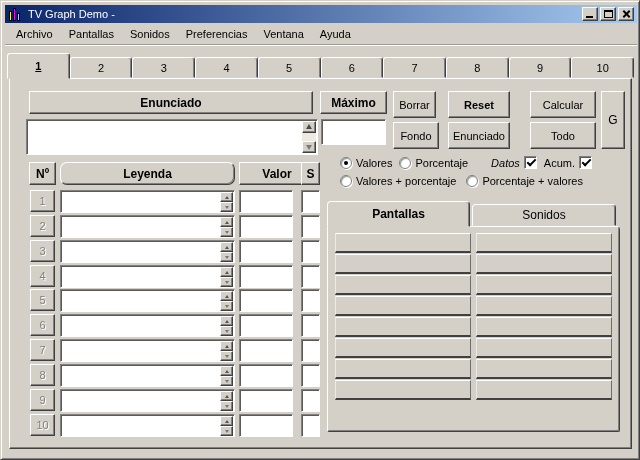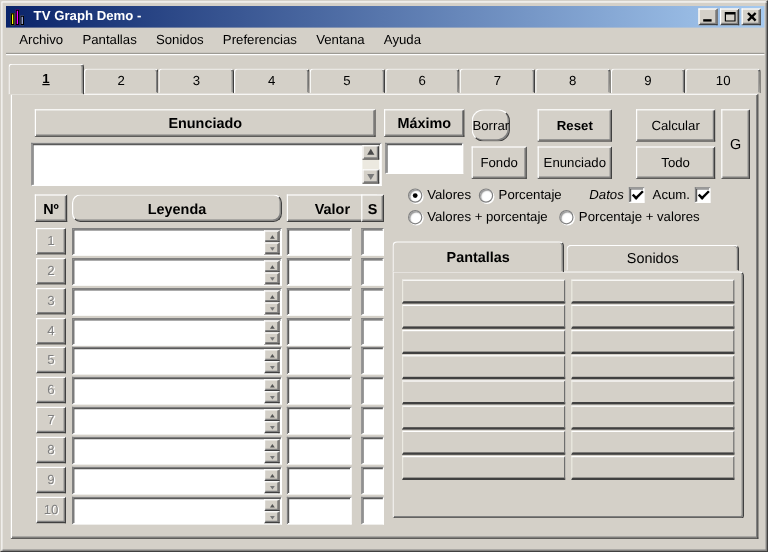--- a/index.html
+++ b/index.html
@@ -10,21 +10,21 @@
     box-shadow:inset 1px 1px 0 #fff,inset -1px -1px 0 #808080;}
   
   .titlebar{position:absolute;left:4px;top:4px;width:632px;height:18px;
     background:linear-gradient(to right,#0a246a,#a6caf0);
     display:flex;align-items:center;padding:0 3px;}
   .app-icon{width:15px;height:14px;display:flex;align-items:flex-end;gap:1px;padding-left:1px;}
   .app-icon i{display:block;width:3px;border:1px solid #000;}
   .app-icon .b1{height:10px;background:#ffff00;}
   .app-icon .b2{height:13px;background:#ff00ff;}
   .app-icon .b3{height:8px;background:#b8c8ff;}
-  .title-text{color:#fff;font-size:11px;font-weight:bold;margin-left:5px;flex:1;white-space:nowrap;}
+  .title-text{color:#fff;font-size:11px;font-weight:normal;margin-left:5px;flex:1;white-space:nowrap;}
   .winbtn{width:16px;height:14px;background:#d4d0c8;border:1px solid;
     border-color:#fff #404040 #404040 #fff;box-shadow:inset -1px -1px 0 #808080;
     margin-left:2px;position:relative;flex:0 0 auto;}
   .g-min{position:absolute;left:3px;bottom:2px;width:7px;height:2px;background:#000;}
   .g-max{position:absolute;left:3px;top:2px;width:9px;height:8px;border:1px solid #000;border-top:2px solid #000;}
   .g-x1,.g-x2{position:absolute;left:3px;top:5px;width:9px;height:2px;background:#000;}
   .g-x1{transform:rotate(45deg);} .g-x2{transform:rotate(-45deg);}
   
   .menubar{position:absolute;left:4px;top:23px;width:632px;height:19px;
     display:flex;align-items:center;font-size:11px;padding-left:3px;}
@@ -178,21 +178,21 @@
           </div>
         <div class="sb-btn">
             <i class="tri-dn"></i>
           </div>
       </div>
     </div>
 
     <div class="hdrpanel" id="max-hdr">Máximo</div>
     <input class="sunken" id="max-input" value="" style="">
 
-    <div class="raisedbtn" style="left:383px;top:12px;width:32px;height:27px;border-radius:10px;">Borrar</div>
+    <div class="raisedbtn" style="left:383px;top:12px;width:43px;height:27px;">Borrar</div>
     <div class="raisedbtn" style="left:438px;top:12px;width:62px;height:27px;font-weight:bold;">Reset</div>
     <div class="raisedbtn" style="left:383px;top:43px;width:46px;height:27px;">Fondo</div>
     <div class="raisedbtn" style="left:520px;top:12px;width:66px;height:27px;">Calcular</div>
     <div class="raisedbtn" style="left:438px;top:43px;width:62px;height:27px;">Enunciado</div>
     <div class="raisedbtn" style="left:520px;top:43px;width:66px;height:27px;">Todo</div>
     <div class="raisedbtn" style="left:591px;top:12px;width:24px;height:58px;font-size:12px;">G</div>
 
     <div class="optrow" id="optrow1">
       <span class="radio on"></span>
       <span class="optlbl">Valores</span>

